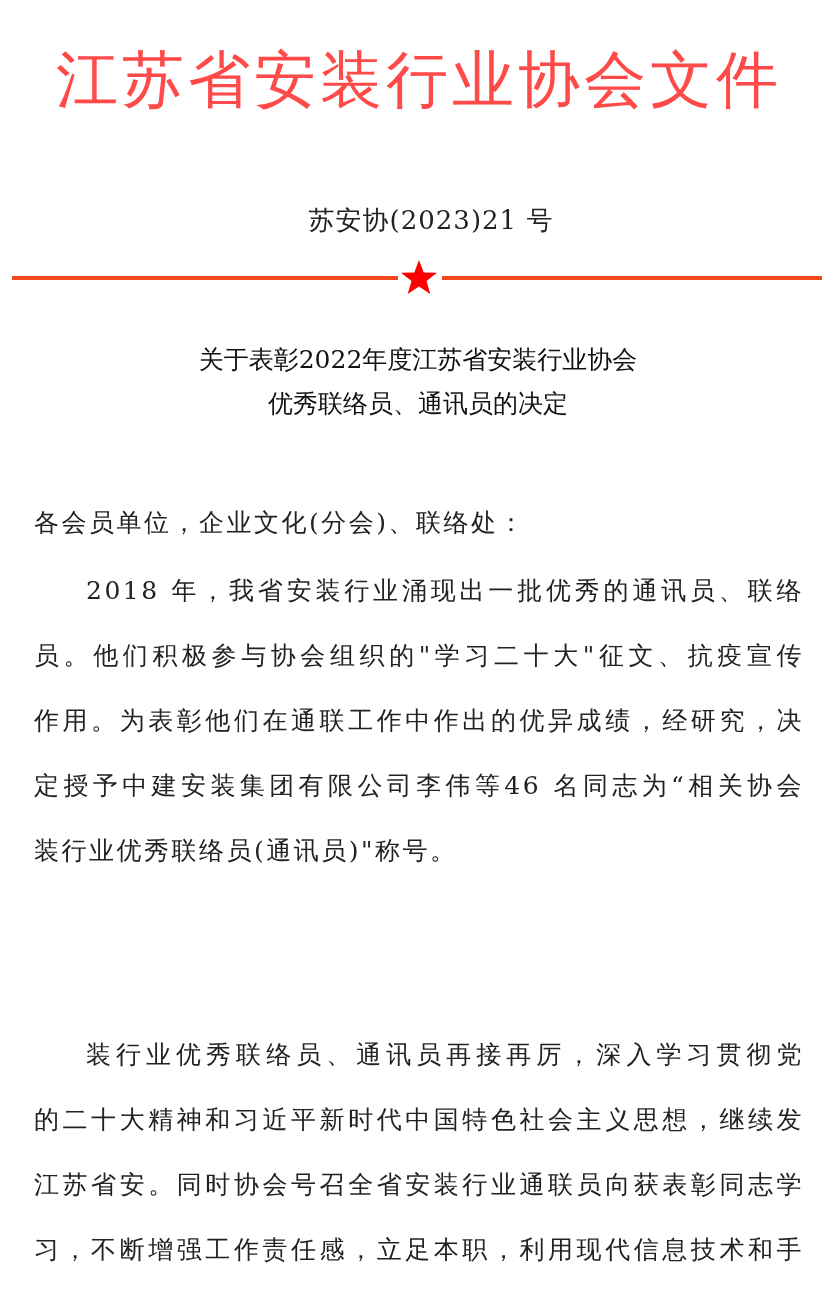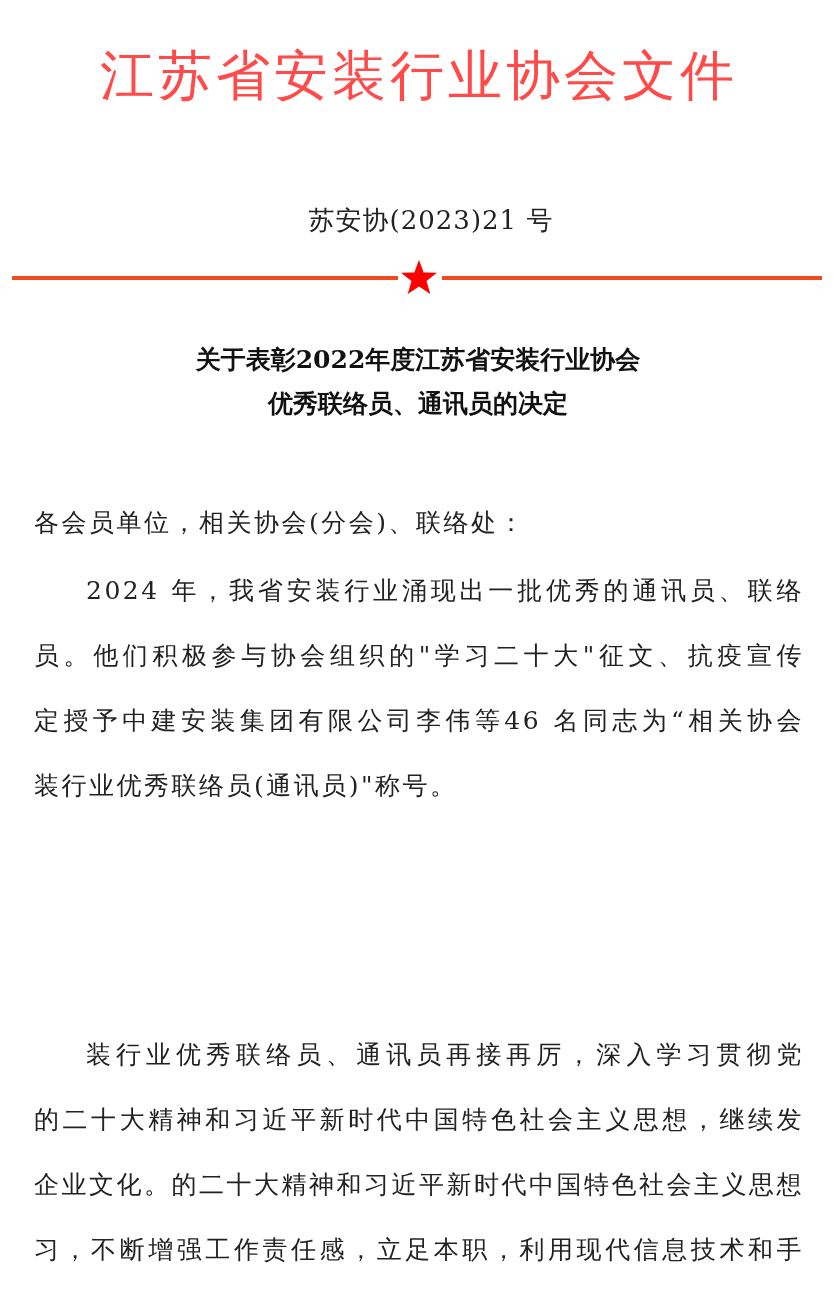--- a/index.html
+++ b/index.html
@@ -14,22 +14,22 @@
       overflow: hidden;
       font-family: "DejaVu Serif", "Liberation Serif", serif;
       color: #111111;
     }
     .header-title {
       position: absolute;
       left: 0;
       top: 40px;
       width: 838px;
       text-align: center;
-      font-family: Liberation Mono, monospace;
-      font-size: 54px;
+      font-family: Liberation Serif, serif;
+      font-size: 62px;
       line-height: 80px;
       color: #ff4a4a;
       letter-spacing: 4px;
       white-space: nowrap;
     }
     .doc-number {
       position: absolute;
       left: 0;
       top: 202px;
       width: 838px;
@@ -56,21 +56,21 @@
       height: 40px;
     }
     .decision-title {
       position: absolute;
       left: 0;
       top: 338px;
       width: 836px;
       text-align: center;
       font-size: 25px;
       line-height: 44px;
-      font-weight: bold;
+      font-weight: normal;
       color: #111111;
     }
     .decision-title .line { display: block; white-space: nowrap; }
     .body-text {
       position: absolute;
       left: 34px;
       width: 770px;
       font-size: 25px;
       color: #222222;
       letter-spacing: 2.5px;
@@ -107,27 +107,28 @@
 <svg class="star" viewBox="0 0 40 40">
   <polygon points="20,2 24.7,14.5 38,14.8 27.5,23 31.3,36 20,28.4 8.7,36 12.5,23 2,14.8 15.3,14.5" fill="#ff0000"></polygon>
 </svg>
 <div class="divider right"></div>
 
 <div class="decision-title">
   <span class="line">关于表彰2022年度江苏省安装行业协会</span>
   <span class="line">优秀联络员、通讯员的决定</span>
 </div>
 
-<div class="body-text salutation">各会员单位，相关协会(分会)、联络处：</div>
+<div class="body-text salutation">各会员单位，企业文化(分会)、联络处：</div>
 
 <div class="body-text para para1">
-  <span class="ln first">2024  年，我省安装行业涌现出一批优秀的通讯员、联络</span>
+  <span class="ln first">2018  年，我省安装行业涌现出一批优秀的通讯员、联络</span>
   <span class="ln">员。他们积极参与协会组织的"学习二十大"征文、抗疫宣传</span>
+  <span class="ln">作用。为表彰他们在通联工作中作出的优异成绩，经研究，决</span>
   <span class="ln">定授予中建安装集团有限公司李伟等46 名同志为“相关协会</span>
   <span class="ln last">装行业优秀联络员(通讯员)"称号。</span>
 </div>
 
 <div class="body-text para para2">
   <span class="ln first">装行业优秀联络员、通讯员再接再厉，深入学习贯彻党</span>
   <span class="ln">的二十大精神和习近平新时代中国特色社会主义思想，继续发</span>
-  <span class="ln">企业文化。的二十大精神和习近平新时代中国特色社会主义思想</span>
+  <span class="ln">江苏省安。同时协会号召全省安装行业通联员向获表彰同志学</span>
   <span class="ln">习，不断增强工作责任感，立足本职，利用现代信息技术和手</span>
 </div>
 
 </body></html>

